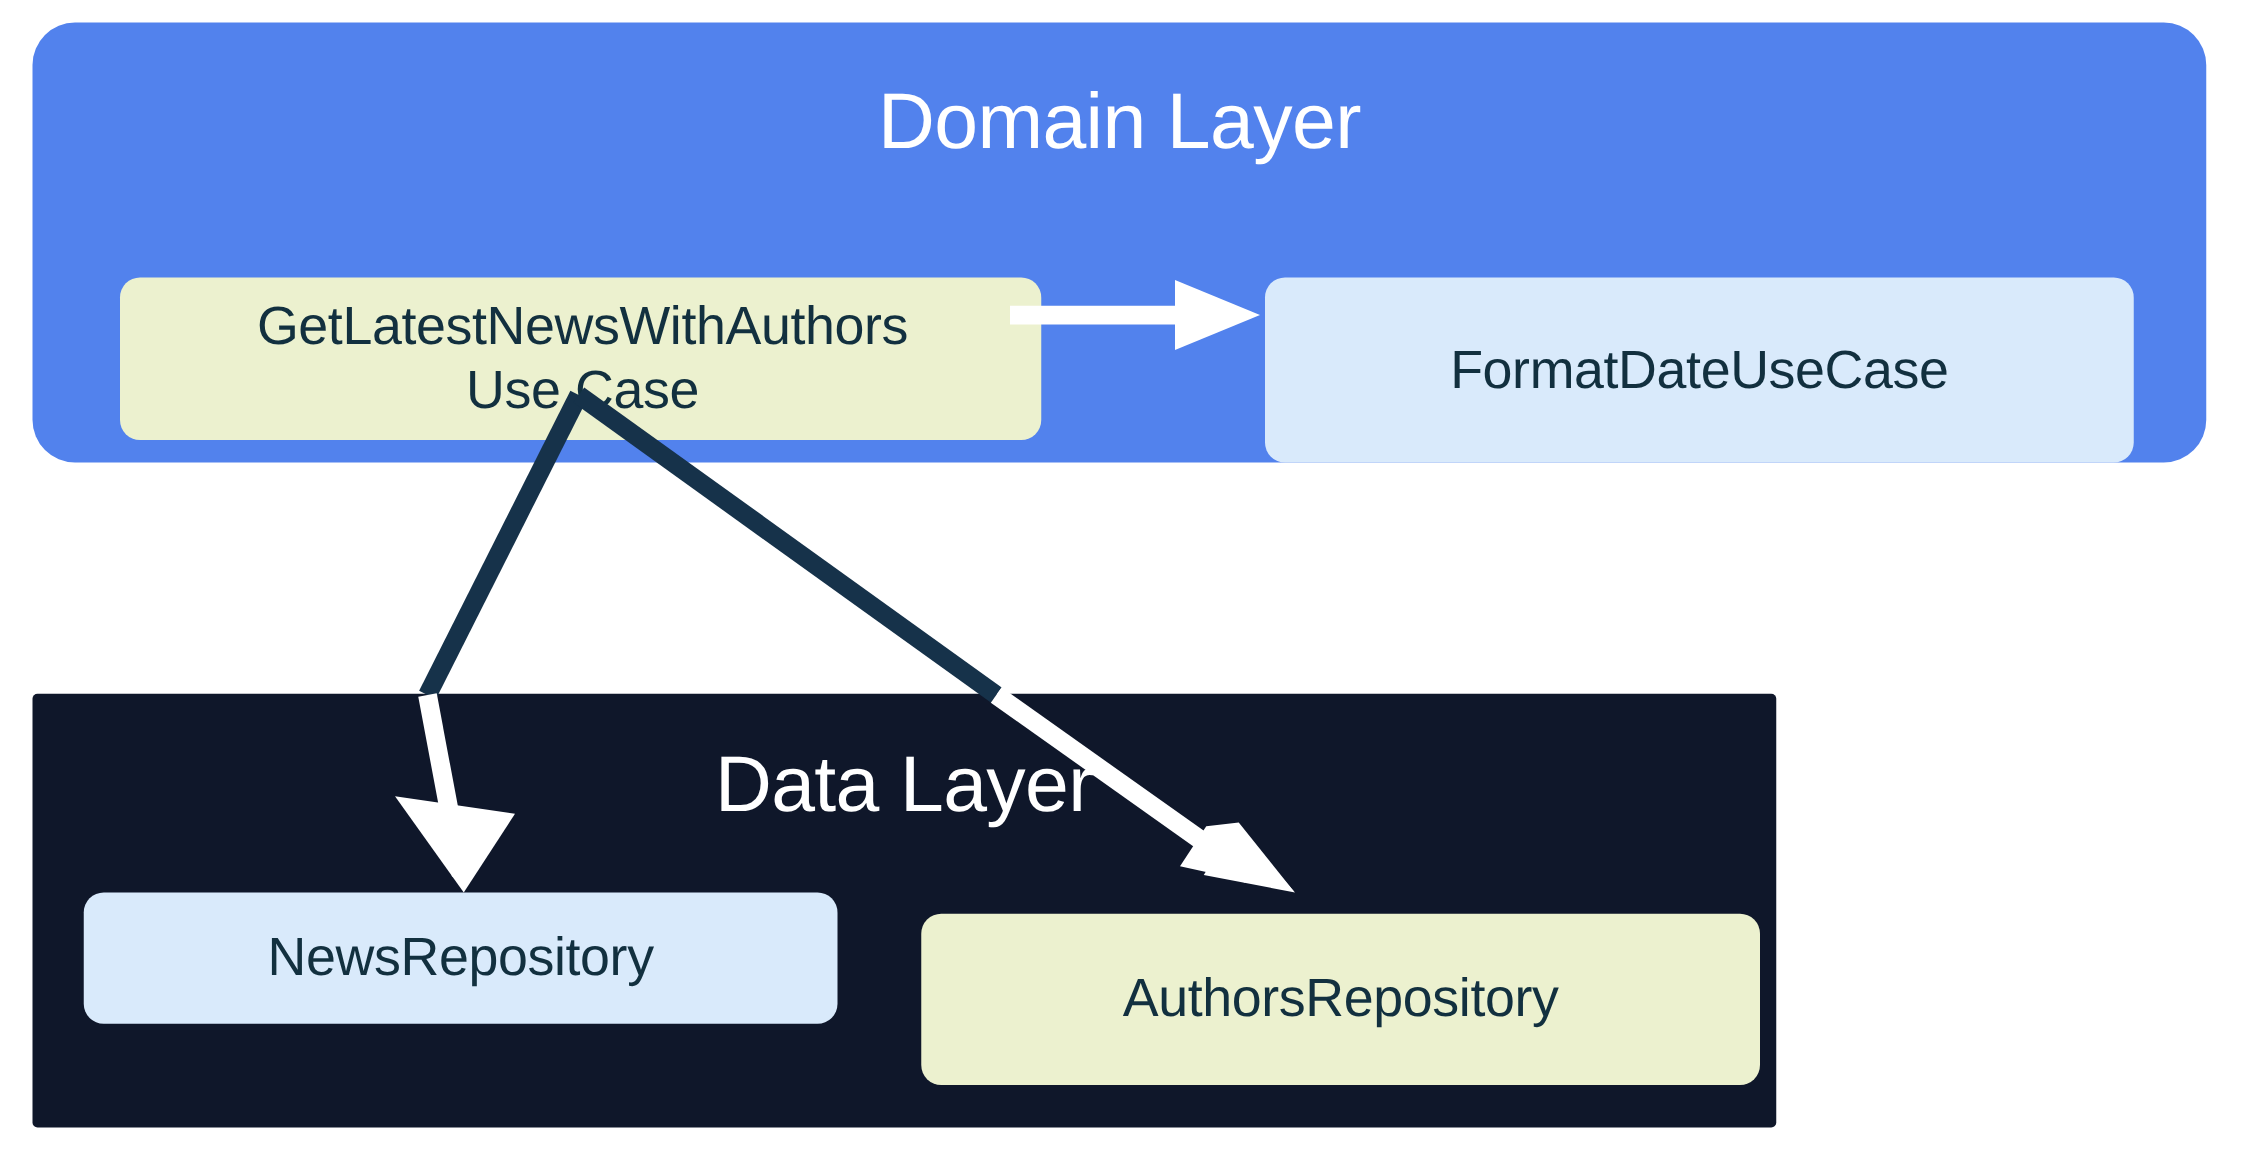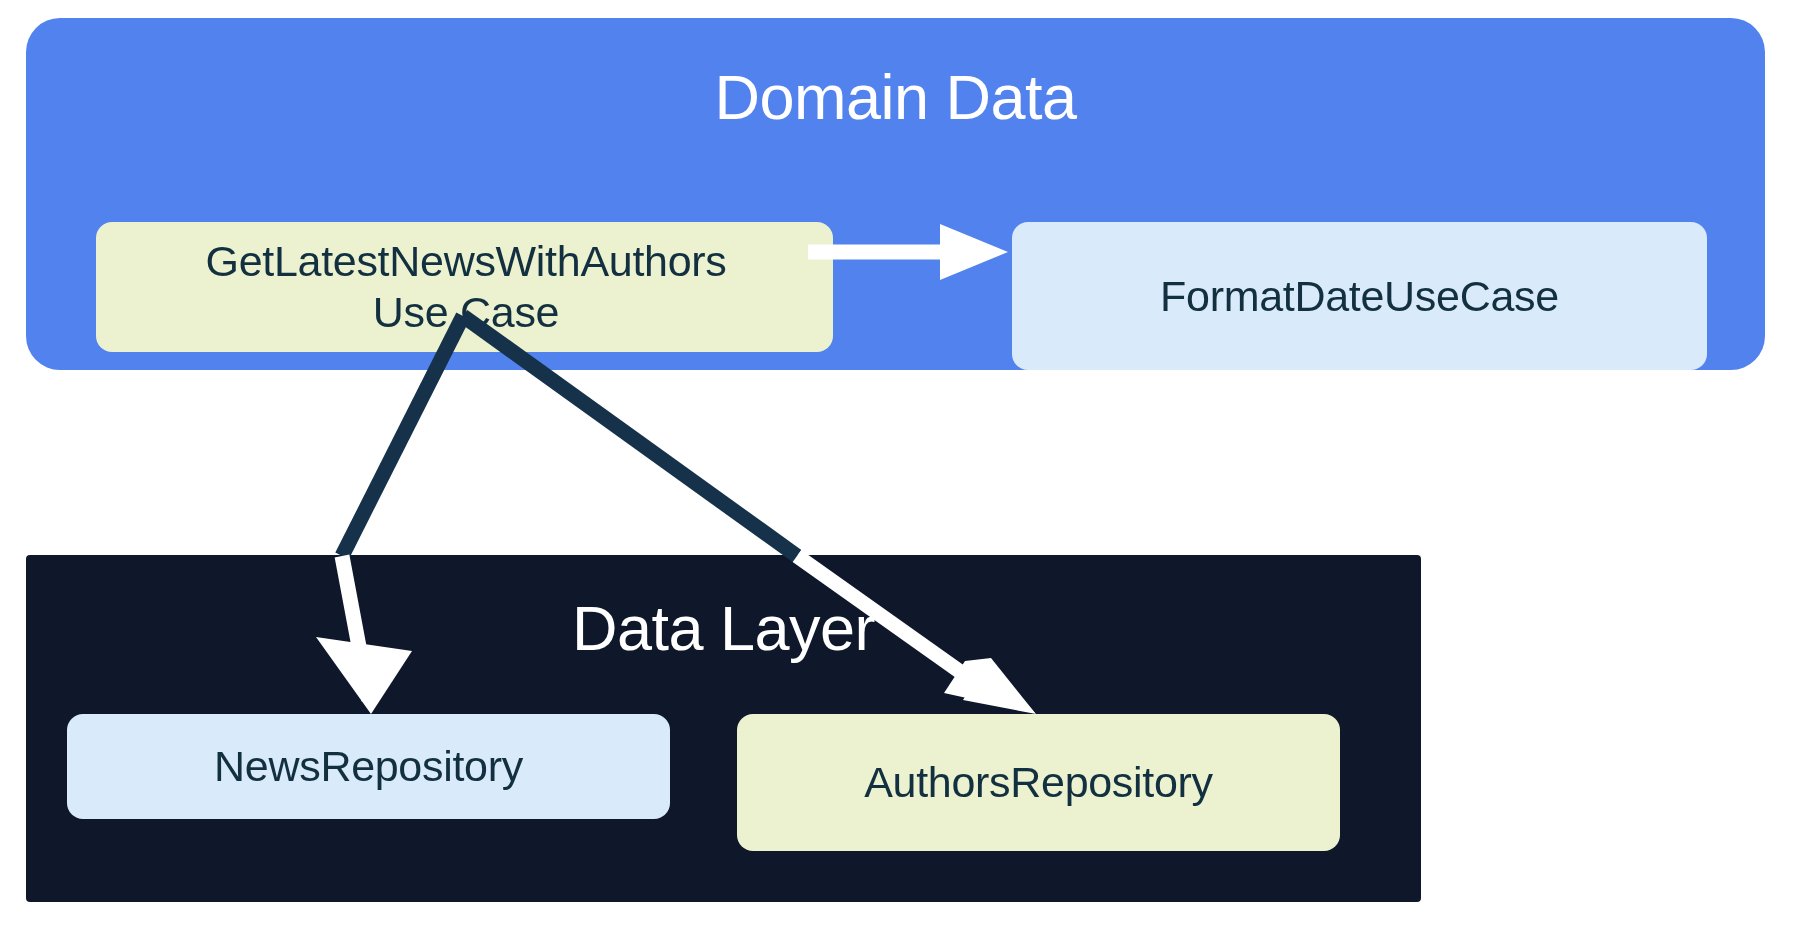--- a/index.html
+++ b/index.html
@@ -93,42 +93,42 @@
 
   
   #node-news-repository {
     left: 41px;
     top: 159px;
     width: 603px;
     height: 105px;
   }
   #node-authors-repository {
     left: 711px;
-    top: 159px;
-    width: 603px;
+    top: 176px;
+    width: 671px;
     height: 137px;
   }
 
   
   #connectors {
     position: absolute;
     left: 0;
     top: 0;
     width: 1796px;
     height: 928px;
     pointer-events: none;
   }
 </style>
 </head>
 <body>
 
 <div id="diagram-canvas">
 
   <div class="layer" id="domain-layer">
-    <div class="layer-title">Domain Data</div>
+    <div class="layer-title">Domain Layer</div>
 
     <div class="node fill-cream" id="node-get-latest-news">
       <span>
         <span>GetLatestNewsWithAuthors</span><br>
         <span>Use Case</span>
       </span>
     </div>
 
     <div class="node fill-ice" id="node-format-date">
       <span>FormatDateUseCase</span>

